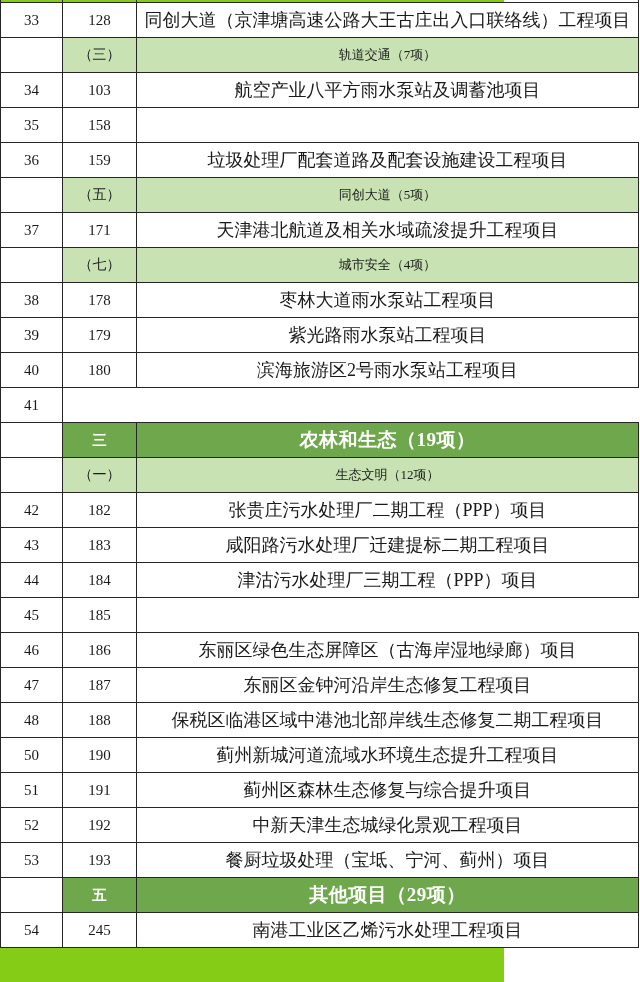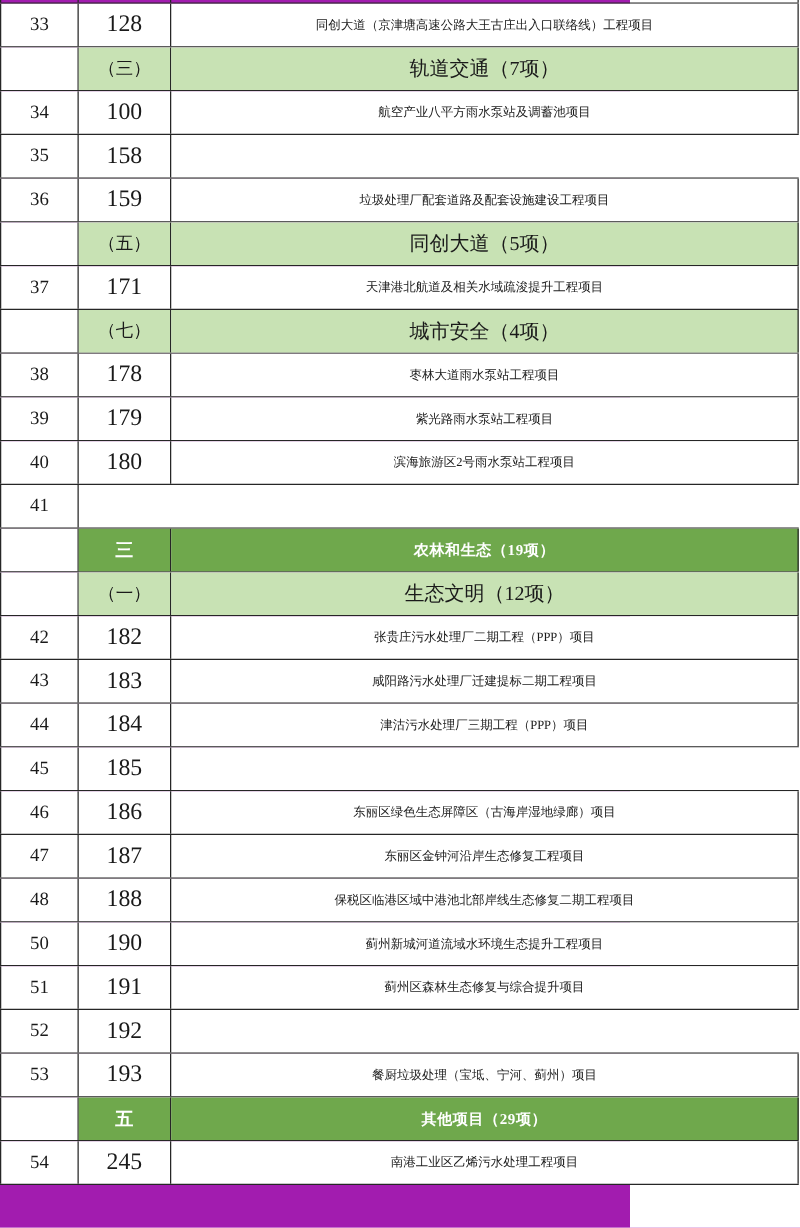--- a/index.html
+++ b/index.html
@@ -10,21 +10,21 @@
     overflow: hidden;
     font-family: "Liberation Serif", "DejaVu Serif", serif;
     color: #1a1a1a;
     position: relative;
   }
   .page {
     position: absolute;
     top: 0; left: 0;
     width: 504px;
     height: 982px;
-    background: #a21caf;
+    background: #84cc16;
   }
   
   .sliver {
     display: flex;
     height: 2px;
     width: 639px;
   }
   .sliver .sc { border-right: 1.5px solid #262626; }
   .sliver .sc1 { width: 63px; border-left: 1.5px solid #262626; }
   .sliver .sc2 { width: 74px; }
@@ -43,40 +43,40 @@
   .cell {
     display: flex;
     align-items: center;
     justify-content: center;
     text-align: center;
     border-right: 1.5px solid #262626;
     overflow: hidden;
     white-space: nowrap;
   }
   .c1 { width: 63px; border-left: 1.5px solid #262626; font-size: 15px; }
-  .c2 { width: 74px; font-size: 19px; }
-  .c3 { flex: 1; font-size: 10px; }
+  .c2 { width: 74px; font-size: 15px; }
+  .c3 { flex: 1; font-size: 18px; }
 
   
   .row.section_light .c2,
   .row.section_light .c3 {
     background: #C8E2B4;
   }
   .row.section_light .c2 { font-size: 14px; }
-  .row.section_light .c3 { font-size: 16px; }
+  .row.section_light .c3 { font-size: 13px; }
 
   
   .row.section_dark .c2,
   .row.section_dark .c3 {
     background: #6FA84C;
     color: #ffffff;
     font-weight: bold;
   }
   .row.section_dark .c2 { font-size: 14.5px; }
-  .row.section_dark .c3 { font-size: 12px; letter-spacing: 0.5px; }
+  .row.section_dark .c3 { font-size: 19px; letter-spacing: 0.5px; }
 </style>
 </head>
 <body>
 
 <div class="page">
   <div class="sliver">
     <div class="sc sc1"></div>
     <div class="sc sc2"></div>
     <div class="sc sc3"></div>
   </div>
@@ -87,21 +87,21 @@
         <div class="cell c2">128</div>
         <div class="cell c3">同创大道（京津塘高速公路大王古庄出入口联络线）工程项目</div>
       </div>
       <div class="row section_light">
         <div class="cell c1"></div>
         <div class="cell c2">（三）</div>
         <div class="cell c3">轨道交通（7项）</div>
       </div>
       <div class="row item">
         <div class="cell c1">34</div>
-        <div class="cell c2">100</div>
+        <div class="cell c2">103</div>
         <div class="cell c3">航空产业八平方雨水泵站及调蓄池项目</div>
       </div>
       <div class="row item">
         <div class="cell c1">35</div>
         <div class="cell c2">158</div>
       </div>
       <div class="row item">
         <div class="cell c1">36</div>
         <div class="cell c2">159</div>
         <div class="cell c3">垃圾处理厂配套道路及配套设施建设工程项目</div>
@@ -189,20 +189,21 @@
         <div class="cell c3">蓟州新城河道流域水环境生态提升工程项目</div>
       </div>
       <div class="row item">
         <div class="cell c1">51</div>
         <div class="cell c2">191</div>
         <div class="cell c3">蓟州区森林生态修复与综合提升项目</div>
       </div>
       <div class="row item">
         <div class="cell c1">52</div>
         <div class="cell c2">192</div>
+        <div class="cell c3">中新天津生态城绿化景观工程项目</div>
       </div>
       <div class="row item">
         <div class="cell c1">53</div>
         <div class="cell c2">193</div>
         <div class="cell c3">餐厨垃圾处理（宝坻、宁河、蓟州）项目</div>
       </div>
       <div class="row section_dark">
         <div class="cell c1"></div>
         <div class="cell c2">五</div>
         <div class="cell c3">其他项目（29项）</div>

